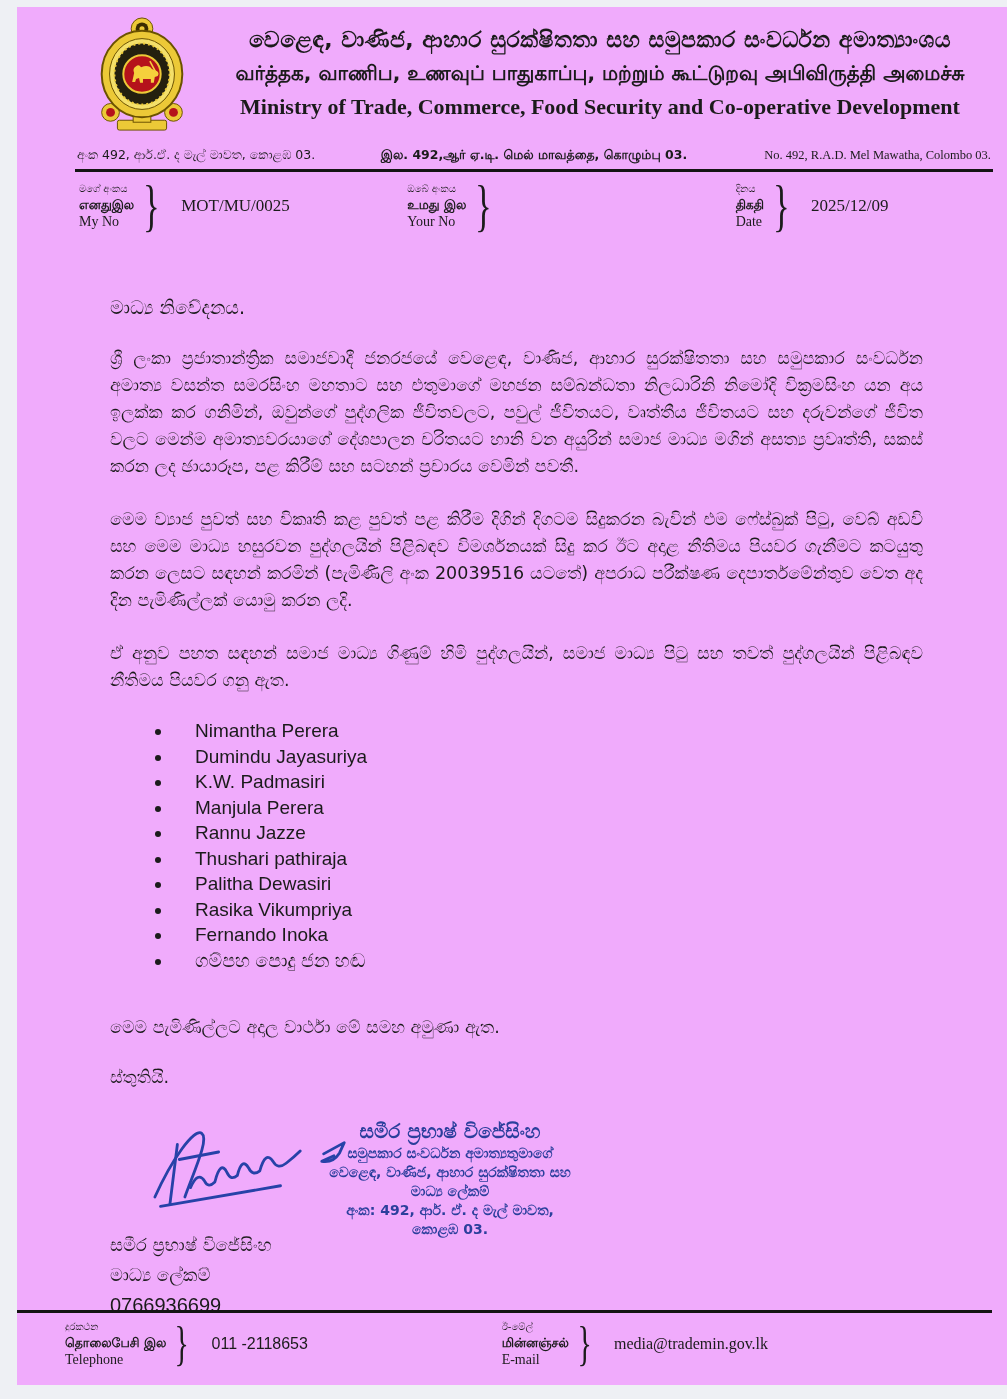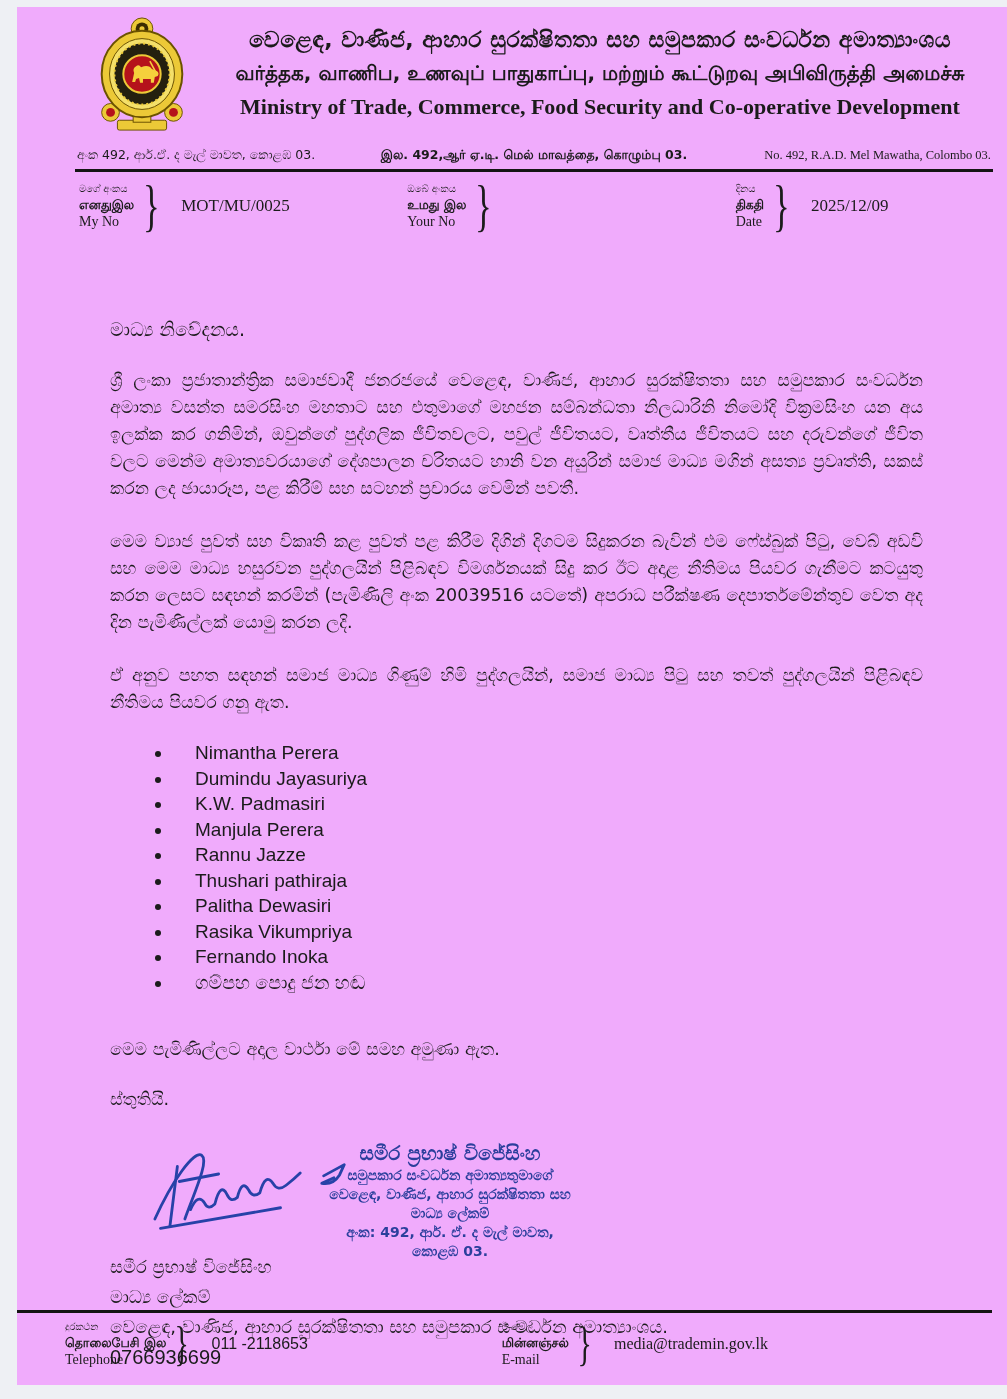--- a/index.html
+++ b/index.html
@@ -87,21 +87,21 @@
     line-height: 56px;
   }
   .ref-value {
     font-family: "Liberation Serif", serif;
     font-size: 17px;
     margin-left: 14px;
     white-space: nowrap;
   }
   
   .body-area { padding: 0 84px 0 93px; }
-  .media-heading { margin: 84px 0 0 0; font-size: 19px; }
+  .media-heading { margin: 62px 0 0 0; font-size: 19px; }
   .subject {
     margin: 32px 0 0 0;
     padding-left: 93px;
     font-size: 17.5px;
     font-weight: bold;
   }
   .para {
     margin: 26px 0 0 0;
     font-size: 17.5px;
     line-height: 27px;
@@ -262,21 +262,20 @@
         <div class="stamp-line">වෙළෙඳ, වාණිජ, ආහාර සුරක්ෂිතතා සහ</div>
         <div class="stamp-line">මාධ්‍ය ලේකම්</div>
         <div class="stamp-line">අංක: 492, ආර්. ඒ. ද මැල් මාවත,</div>
         <div class="stamp-line">කොළඹ 03.</div>
       </div>
     </div>
 
     <div class="signatory">
       <div>සමීර ප්‍රභාෂ් විජේසිංහ</div>
       <div>මාධ්‍ය ලේකම්</div>
-      <div>වෙළෙඳ, වාණිජ, ආහාර සුරක්ෂිතතා සහ සමුපකාර සංවර්ධන අමාත්‍යාංශය.</div>
       <div class="phone">0766936699</div>
     </div>
   </div>
 
   <div class="footer">
     <div class="footer-rule"></div>
     <div class="footer-row">
       <div class="footer-group g1">
         <div class="footer-labels">
           <div class="ref-label-si">දුරකථන</div>

